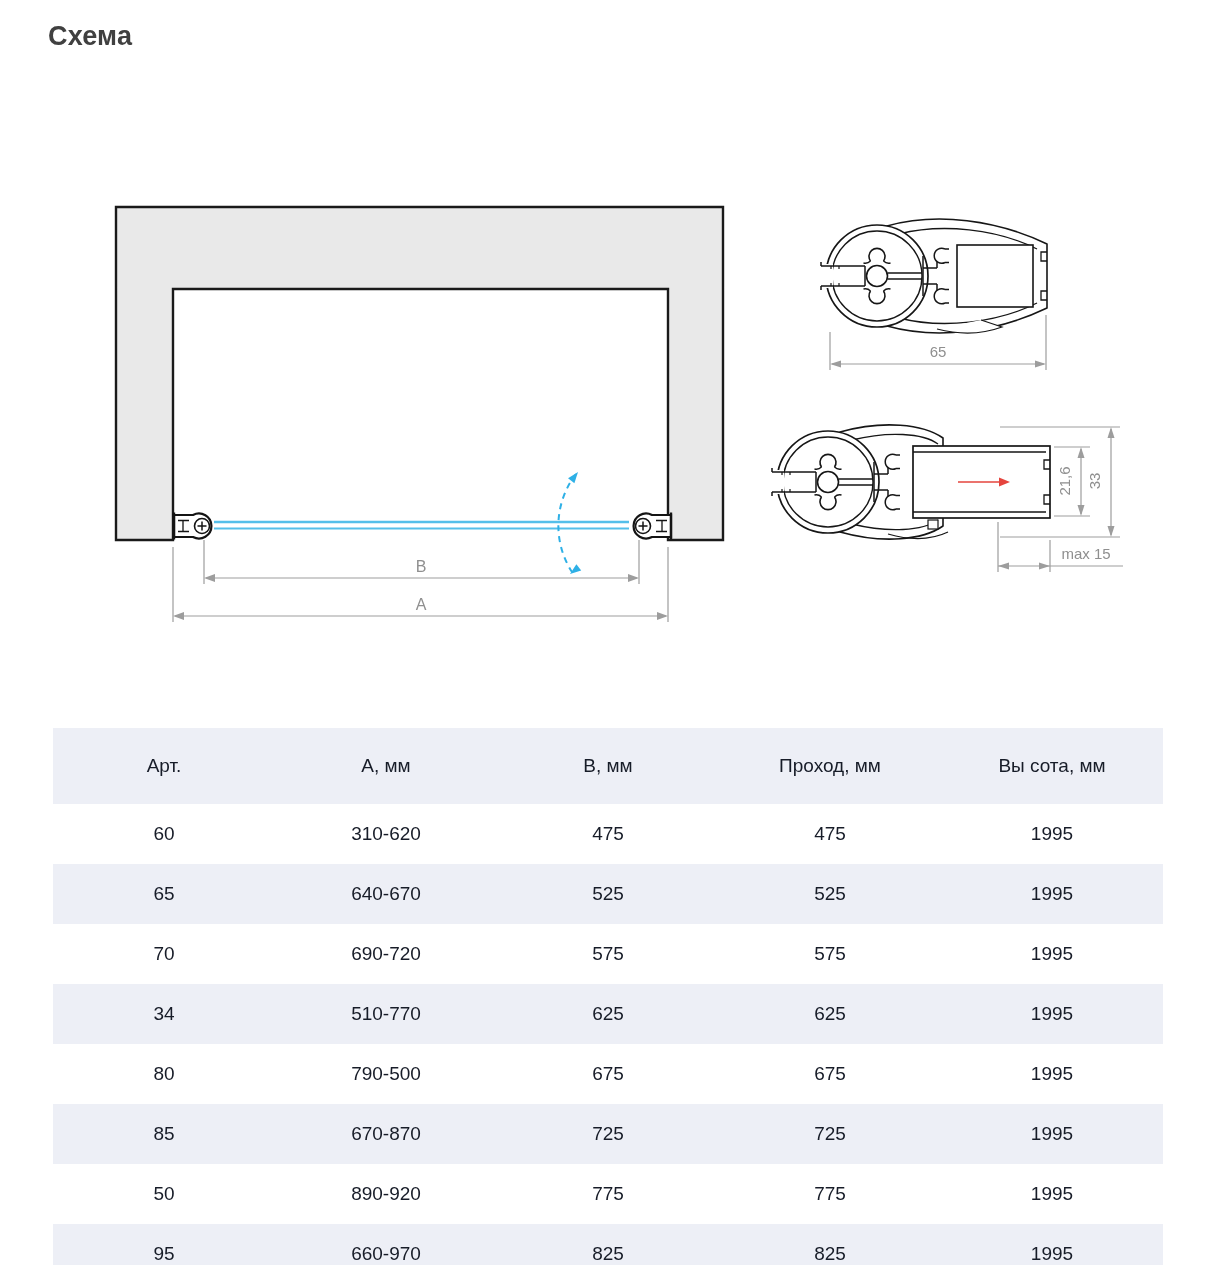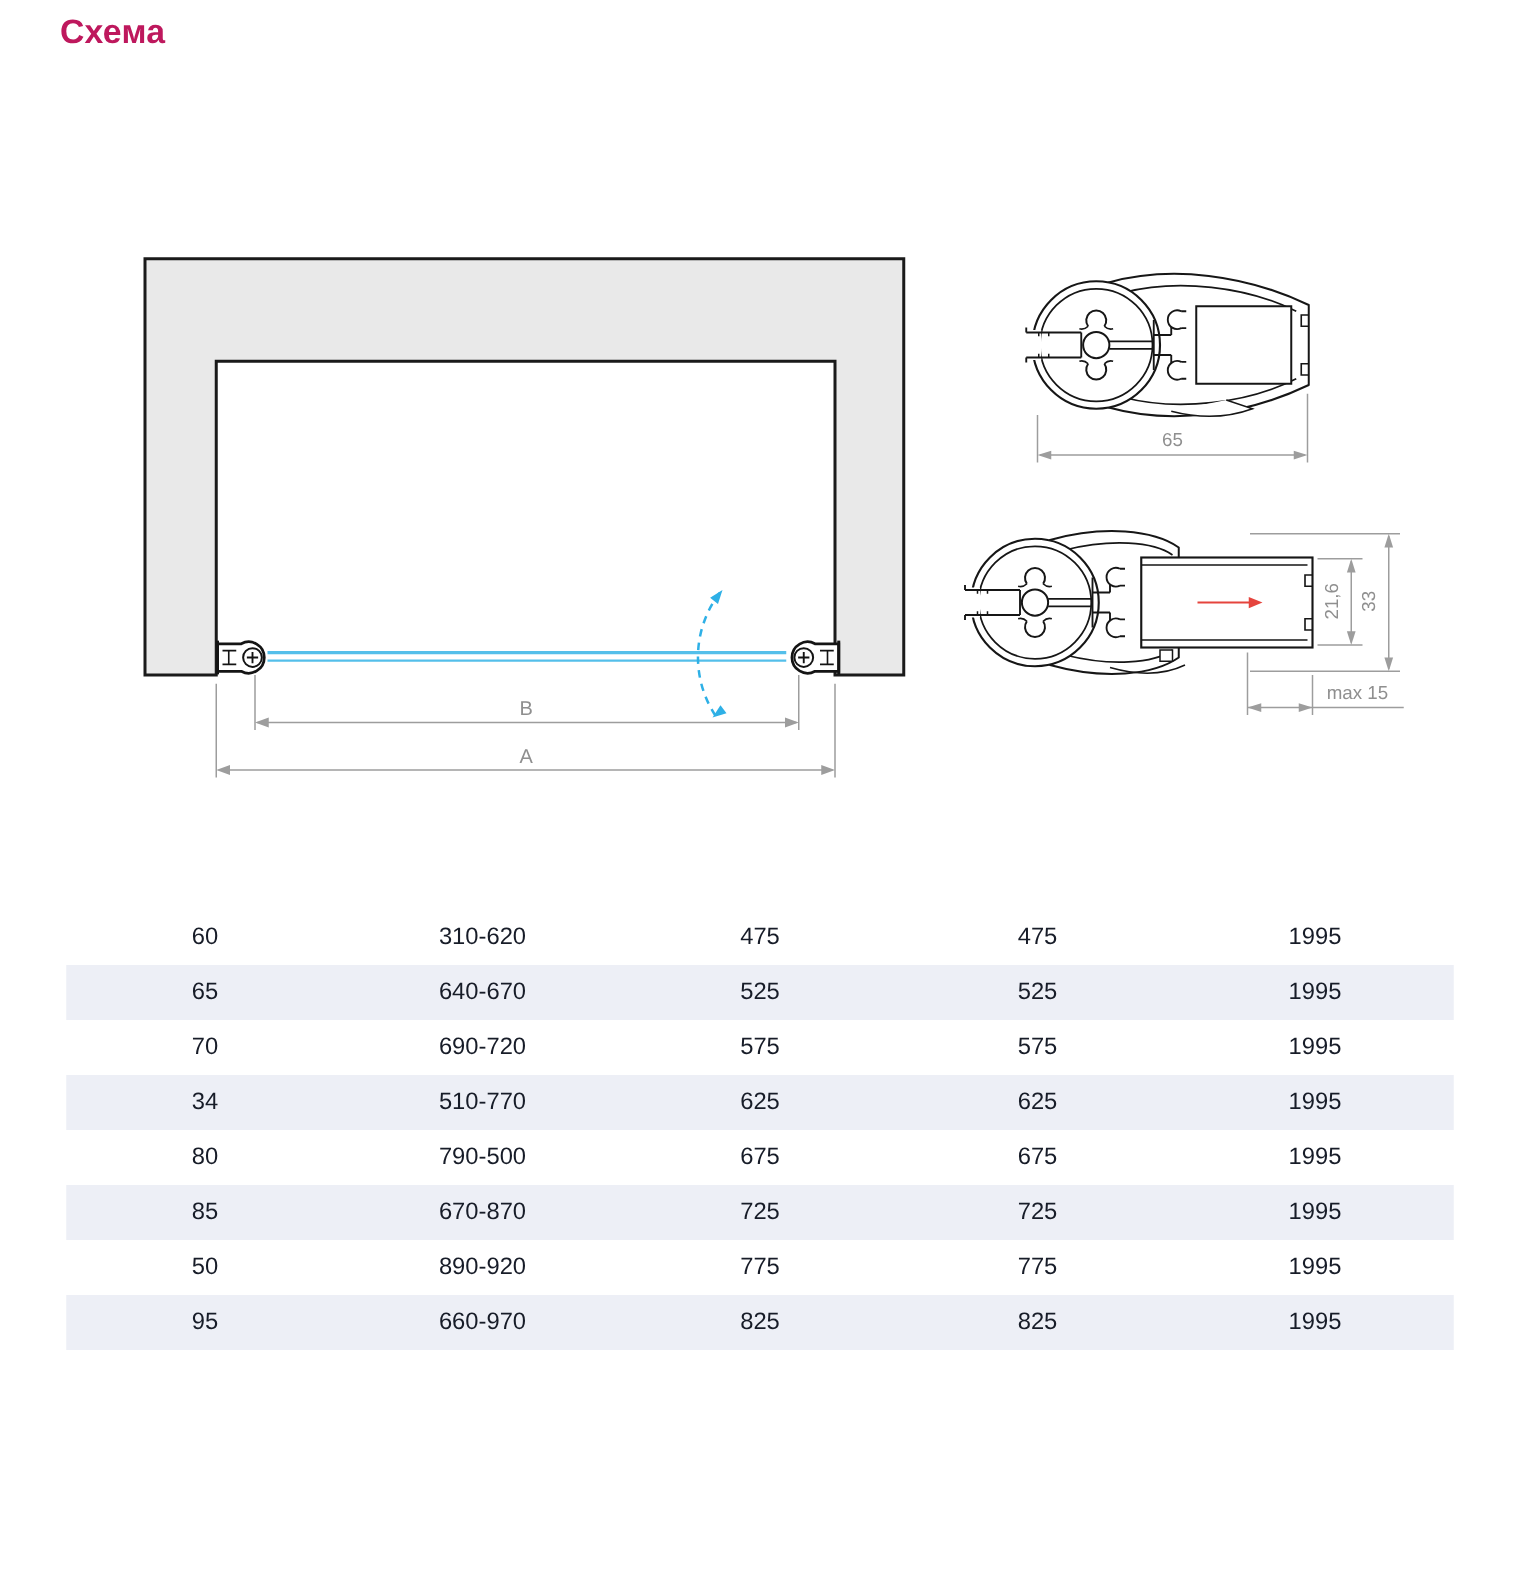--- a/index.html
+++ b/index.html
@@ -1,23 +1,23 @@
 <!DOCTYPE html>
 <html><head>
 <meta charset="utf-8">
 <style>
   html,body{margin:0;padding:0;background:#ffffff;}
   body{width:1216px;height:1265px;position:relative;overflow:hidden;
        font-family:"Liberation Sans",sans-serif;color:#171c28;}
-  .page-title{position:absolute;left:48px;top:10px;font-size:27px;font-weight:700;
-              color:#be185d;letter-spacing:.2px;}
+  .page-title{position:absolute;left:48px;top:21px;font-size:27px;font-weight:700;
+              color:#404040;letter-spacing:.2px;}
   .scheme-svg{position:absolute;left:0;top:0;}
   .spec-table{position:absolute;left:53px;top:728px;width:1110px;font-size:19px;}
   .t-row{display:grid;grid-template-columns:repeat(5,1fr);align-items:center;
-         text-align:center;height:44px;background:#ffffff;}
+         text-align:center;height:60px;background:#ffffff;}
   .t-row.head{height:76px;background:#edeff6;}
   .t-row.alt{background:#edeff6;}
   .t-cell{white-space:nowrap;}
 </style>
 </head>
 <body>
 
 <div class="page-title">Схема</div>
 
 <svg class="scheme-svg" width="1216" height="700" viewBox="0 0 1216 700">
@@ -140,20 +140,27 @@
       <polygon points="998,566 1009,562.5 1009,569.5"></polygon>
       <polygon points="1050,566 1039,562.5 1039,569.5"></polygon>
     </g>
     <text transform="translate(1070 481) rotate(-90)" text-anchor="middle" font-size="15" fill="#8f8f8f">21,6</text>
     <text transform="translate(1100 481) rotate(-90)" text-anchor="middle" font-size="15" fill="#8f8f8f">33</text>
     <text x="1086" y="559" text-anchor="middle" font-size="15" fill="#8f8f8f">max 15</text>
   </g>
 </svg>
 
 <div class="spec-table">
+  <div class="t-row head">
+    <div class="t-cell">Арт.</div>
+    <div class="t-cell">А, мм</div>
+    <div class="t-cell">В, мм</div>
+    <div class="t-cell">Проход, мм</div>
+    <div class="t-cell">Вы сота, мм</div>
+  </div>
   <div class="t-row">
     <div class="t-cell">60</div>
     <div class="t-cell">310-620</div>
     <div class="t-cell">475</div>
     <div class="t-cell">475</div>
     <div class="t-cell">1995</div>
   </div>
   <div class="t-row alt">
     <div class="t-cell">65</div>
     <div class="t-cell">640-670</div>

